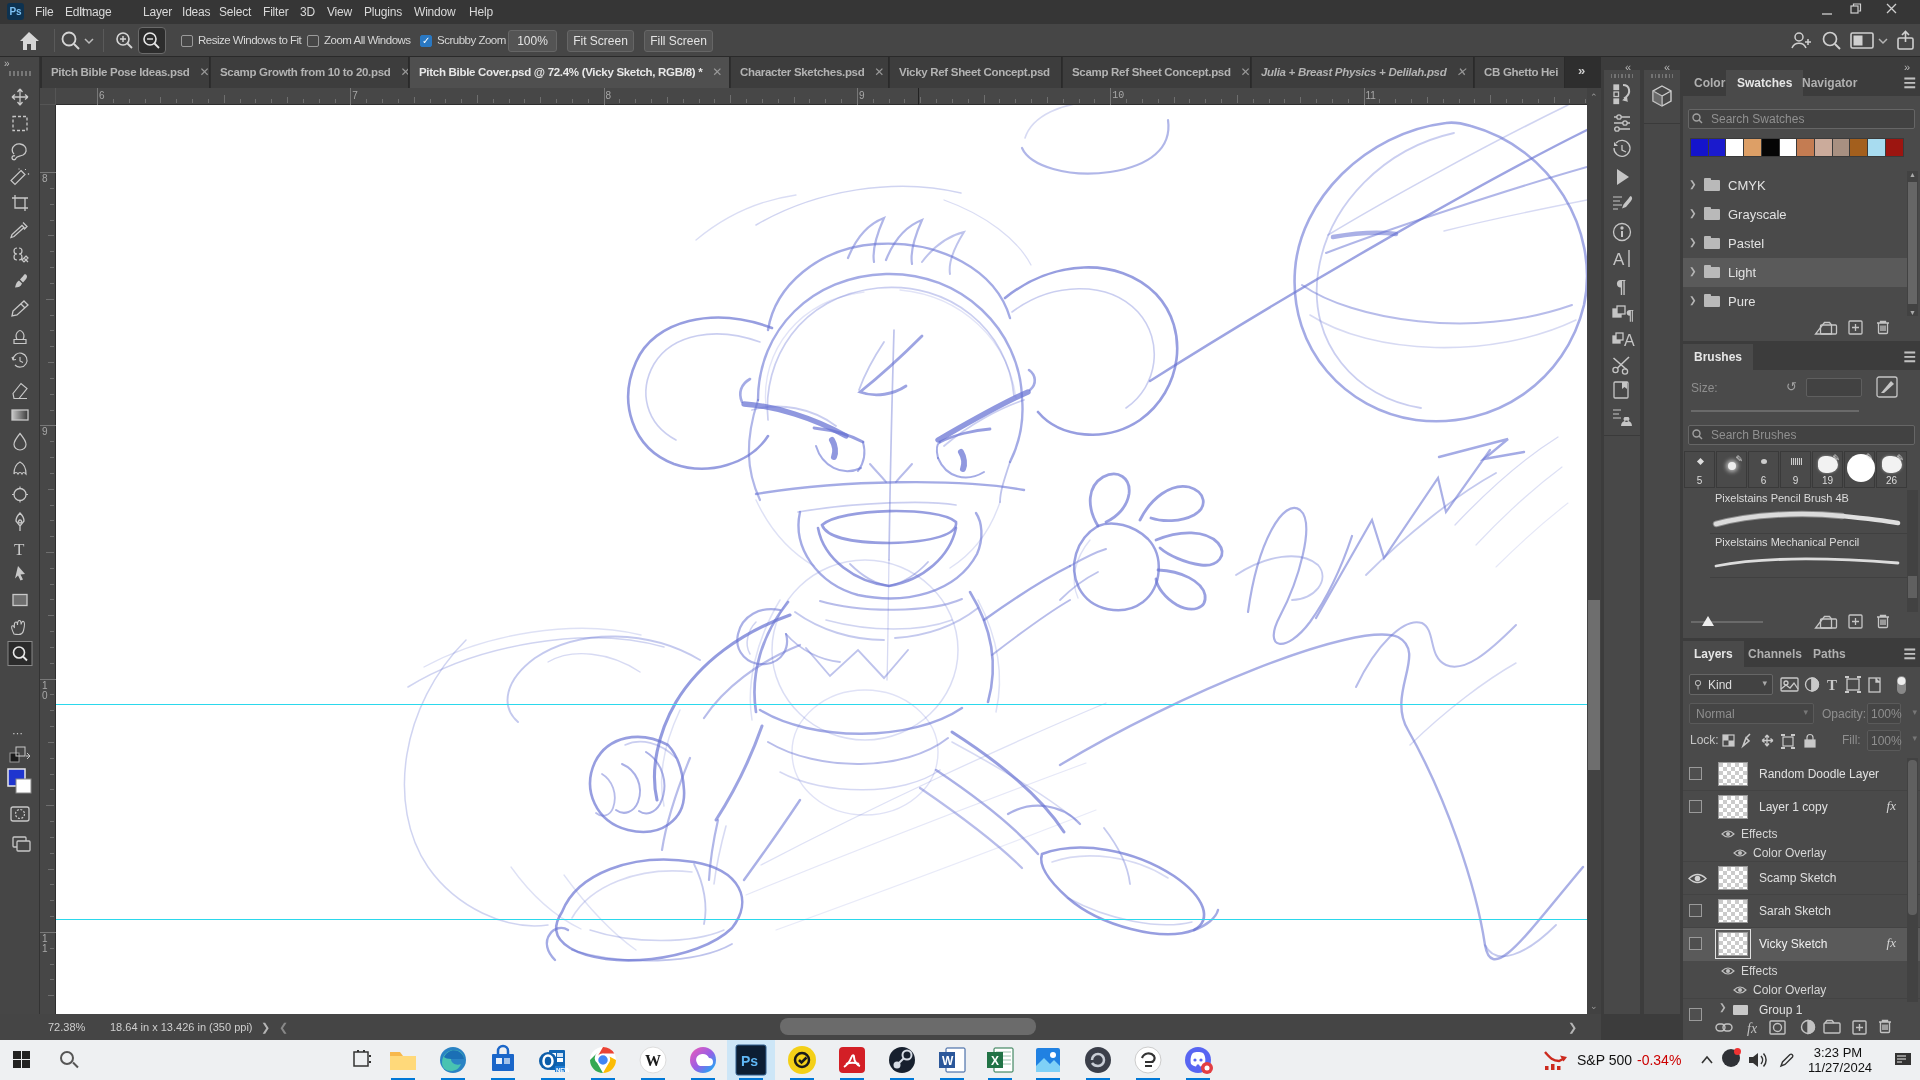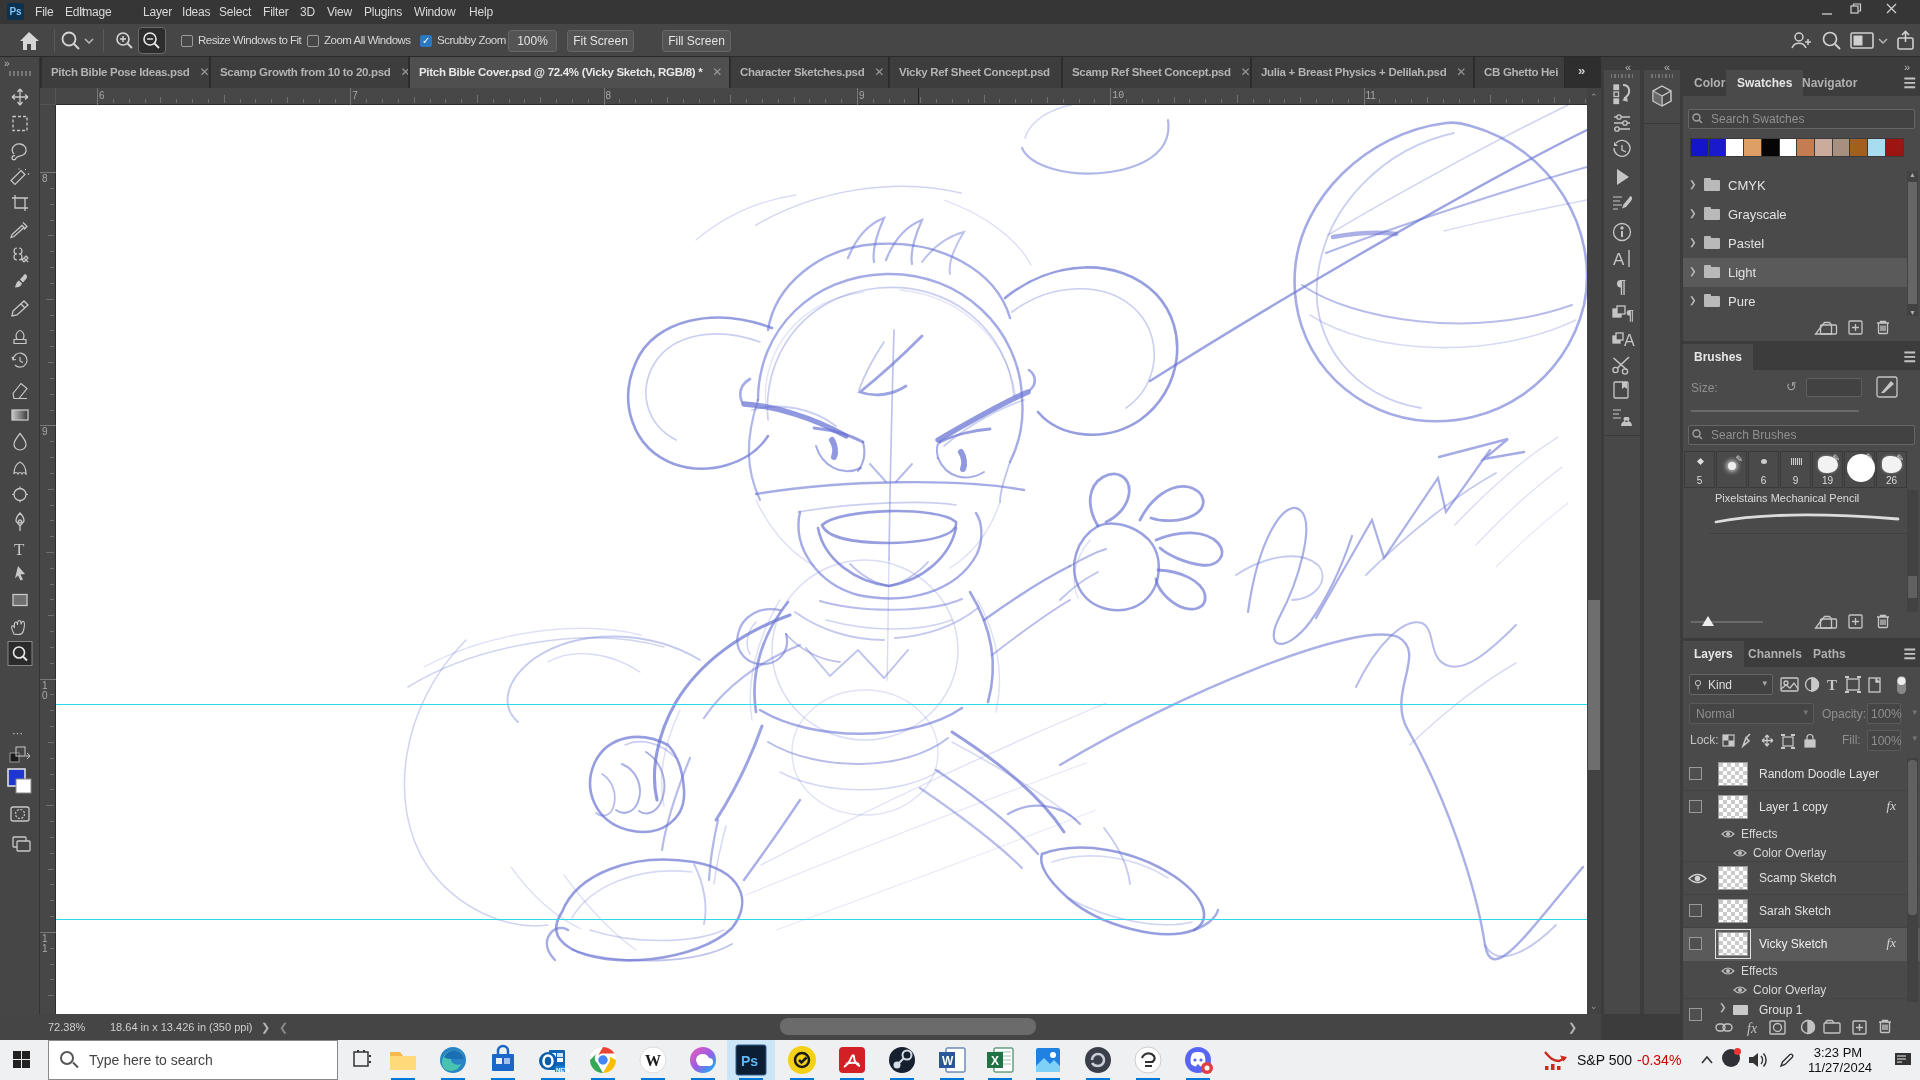--- a/index.html
+++ b/index.html
@@ -128,21 +128,21 @@
         <path d="M5 8 h6" stroke="#e8e8e8" stroke-width="1.4"></path>
       </svg>
     <div class="chk" style="left:181px"></div>
     <div class="optlabel" style="left:198px">Resize Windows to Fit</div>
     <div class="chk" style="left:307px"></div>
     <div class="optlabel" style="left:324px">Zoom All Windows</div>
     <div class="chk on" style="left:420px"></div>
     <div class="optlabel" style="left:437px">Scrubby Zoom</div>
     <div class="optbtn" style="left:508px; width:49px;">100%</div>
     <div class="optbtn" style="left:567px; width:67px;">Fit Screen</div>
-    <div class="optbtn" style="left:662px; width:69px;">Fill Screen</div>
+    <div class="optbtn" style="left:644px; width:69px;">Fill Screen</div>
     <svg width="22" height="22" style="position:absolute;left:1790px;top:6px;">
         <circle cx="9" cy="7" r="4" fill="none" stroke="#d0d0d0" stroke-width="1.5"></circle>
         <path d="M2 18 a7.5 7.5 0 0 1 14 0" fill="none" stroke="#d0d0d0" stroke-width="1.5"></path>
         <path d="M15 12 h6 M18 9 v6" stroke="#d0d0d0" stroke-width="1.5"></path>
       </svg>
     <svg width="20" height="20" style="position:absolute;left:1822px;top:7px;">
         <circle cx="8" cy="8" r="6.5" fill="none" stroke="#d0d0d0" stroke-width="1.7"></circle>
         <path d="M13 13 L18 18" stroke="#d0d0d0" stroke-width="1.9"></path>
       </svg>
     <svg width="40" height="20" style="position:absolute;left:1850px;top:7px;">
@@ -156,21 +156,21 @@
       </svg>
   </div>
 
   <div id="tabbar" class="abs">
     <div class="dtab" style="left:42px; width:168px;">Pitch Bible Pose Ideas.psd <span class="x">✕</span></div>
     <div class="dtab" style="left:211px; width:198px;">Scamp Growth from 10 to 20.psd <span class="x">✕</span></div>
     <div class="dtab active" style="left:410px; width:320px;">Pitch Bible Cover.psd @ 72.4% (Vicky Sketch, RGB/8) * <span class="x">✕</span></div>
     <div class="dtab" style="left:731px; width:158px;">Character Sketches.psd <span class="x">✕</span></div>
     <div class="dtab" style="left:890px; width:172px;">Vicky Ref Sheet Concept.psd <span class="x">✕</span></div>
     <div class="dtab" style="left:1063px; width:188px;">Scamp Ref Sheet Concept.psd <span class="x">✕</span></div>
-    <div class="dtab" style="left:1252px; width:222px;">Julia + Breast Physics + Delilah.psd <span class="x">✕</span></div>
+    <div class="dtab" style="left:1252px; width:222px;font-style:italic;">Julia + Breast Physics + Delilah.psd <span class="x">✕</span></div>
     <div class="dtab" style="left:1475px; width:90px;">CB Ghetto Hei</div>
     <div style="position:absolute; left:1578px; top:6px; color:#cfcfcf; font-size:13px; font-weight:bold;">»</div>
   </div>
 
   <div id="toolbar" class="abs">
       <div style="position:absolute;left:4px;top:1px;color:#bbb;font-size:10px;letter-spacing:-1px;">»</div>
       <div style="position:absolute;left:9px;top:14px;width:22px;height:5px;background:repeating-linear-gradient(90deg,#777 0 2px,transparent 2px 4px);"></div>
       <svg width="40" height="780" style="position:absolute;left:0;top:26px;">
         <g stroke="#c8c8c8" fill="none" stroke-width="1.3">
           <path d="M20 6.0 v16 M12 14.0 h16 M20 6.0 l-2.5 3 M20 6.0 l2.5 3 M20 22.0 l-2.5 -3 M20 22.0 l2.5 -3 M12 14.0 l3 -2.5 M12 14.0 l3 2.5 M28 14.0 l-3 -2.5 M28 14.0 l-3 2.5"></path>
@@ -725,20 +725,27 @@
             <div style="position:absolute;right:1px;top:0px;color:#ddd;font-size:9px;">✎</div>
           </div>
           <div style="position:absolute;left:192px;top:0;width:31px;height:37px;border:1px solid #3a3a3a;background:#4a4a4a;">
             <div style="position:absolute;left:5px;top:4px;width:20px;height:17px;background:#f2f2f2;border-radius:40% 60% 55% 45%;box-shadow:0 0 3px #999;"></div>
             <div style="position:absolute;right:2px;top:1px;color:#ddd;font-size:9px;">✎</div>
             <div style="position:absolute;left:0;right:0;bottom:1px;text-align:center;color:#ddd;font-size:10px;">26</div>
           </div>
         </div>
       <div id="brushlist" style="position:absolute;left:27px;top:146px;width:198px;">
           <div style="position:relative;height:44px;border-bottom:1px solid #404040;">
+            <div style="color:#dcdcdc;font-size:11px;padding:2px 0 0 5px;">Pixelstains Pencil Brush 4B</div>
+            <svg width="190" height="26" style="position:absolute;left:2px;top:16px;">
+              <path d="M4 18 C 40 8, 90 6, 130 10 C 155 12.5, 175 15, 186 17" stroke="#f0f0f0" stroke-width="4.5" fill="none" stroke-linecap="round" opacity="0.9"></path>
+              <path d="M4 18 C 40 8, 90 6, 130 10" stroke="#d8d8d8" stroke-width="6.5" fill="none" stroke-linecap="round" opacity="0.45"></path>
+            </svg>
+          </div>
+          <div style="position:relative;height:44px;border-bottom:1px solid #404040;">
             <div style="color:#dcdcdc;font-size:11px;padding:2px 0 0 5px;">Pixelstains Mechanical Pencil</div>
             <svg width="190" height="26" style="position:absolute;left:2px;top:16px;">
               <path d="M4 16 C 50 7, 110 7, 186 13" stroke="#ececec" stroke-width="2.8" fill="none" stroke-linecap="round" opacity="0.9"></path>
             </svg>
           </div>
         </div>
       <div style="position:absolute;right:2px;top:146px;width:11px;height:122px;background:#424242;">
         <div style="position:absolute;left:1px;bottom:14px;width:9px;height:22px;background:#606060;"></div>
       </div>
       <div id="bractions" style="position:absolute;left:0;top:268px;width:237px;height:24px;"><svg width="237" height="22">
@@ -906,21 +913,20 @@
               <path d="M196 7 h12 M197.5 7 v9.5 a1 1 0 0 0 1 1 h7 a1 1 0 0 0 1 -1 v-9.5 M200 9.5 v5.5 M202 9.5 v5.5 M204 9.5 v5.5 M199.5 7 v-1.5 h5 v1.5"></path>
             </g>
           </svg></div>
       <div style="position:absolute;right:2px;top:117px;width:11px;height:244px;background:#424242;">
         <div style="position:absolute;left:1px;top:2px;width:9px;height:155px;background:#606060;border-radius:4px;"></div>
       </div>
     </div>
   </div>
 
   <div id="taskbar" class="abs">
-    <div id="tsearch">Type here to search</div>
   <svg width="18" height="18" style="position:absolute;left:13px;top:11px;">
         <rect x="0" y="0" width="8" height="8" fill="#222"></rect>
         <rect x="9" y="0" width="8" height="8" fill="#222"></rect>
         <rect x="0" y="9" width="8" height="8" fill="#222"></rect>
         <rect x="9" y="9" width="8" height="8" fill="#222"></rect>
       </svg>
       <div style="position:absolute;left:60px;top:11px;width:14px;height:14px;border:2px solid #555;border-radius:50%;"></div>
       <div style="position:absolute;left:72px;top:24px;width:7px;height:2px;background:#555;transform:rotate(45deg);"></div>
       <svg width="20" height="20" style="position:absolute;left:352px;top:10px;">
         <rect x="2" y="2" width="14" height="14" fill="none" stroke="#333" stroke-width="1.5"></rect>

